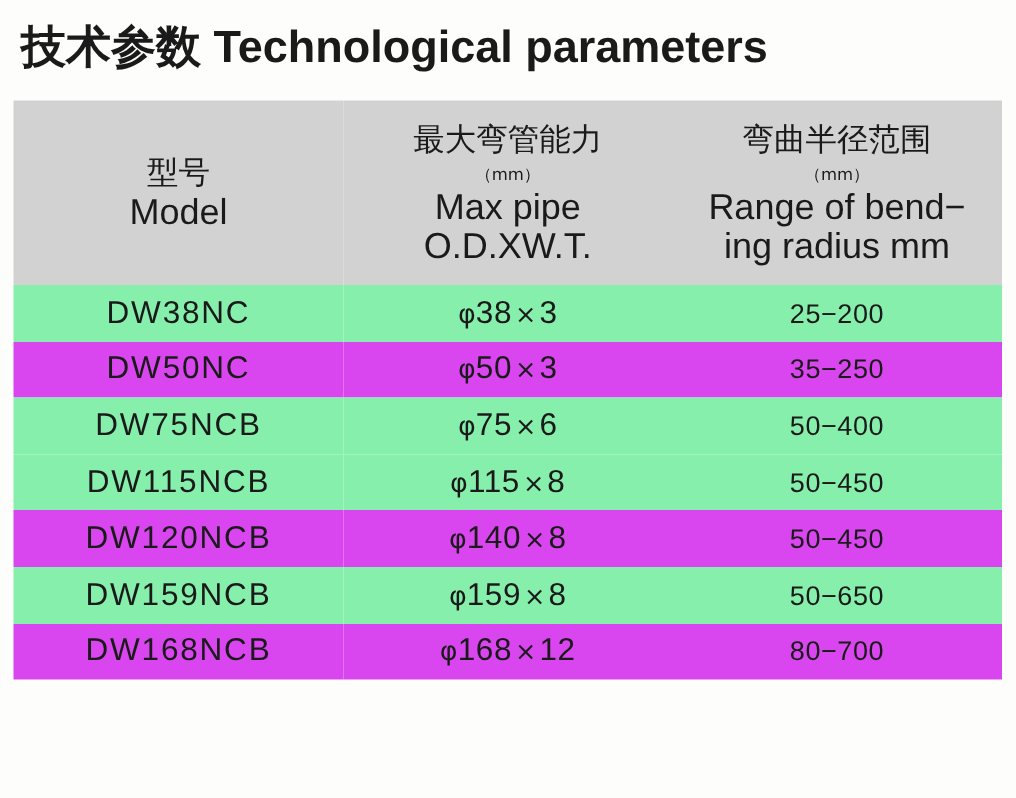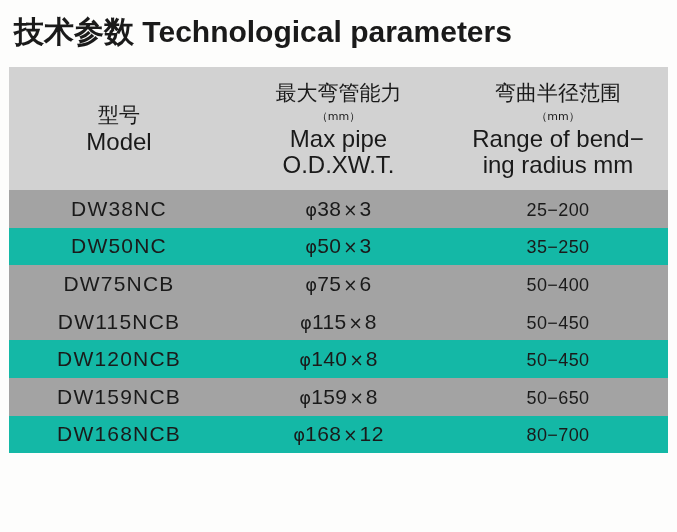--- a/index.html
+++ b/index.html
@@ -63,24 +63,24 @@
     text-align: center;
   }
   .table tr.row td {
     height: 37.6px;
     padding: 0;
     vertical-align: middle;
     text-align: center;
     font-size: 21px;
   }
   .table tr.row.shade td {
-    background: #14b8a6;
+    background: #d946ef;
   }
   .table tr.row.plain td {
-    background: #a3a3a3;
+    background: #86efac;
   }
 
   .hd-cn {
     font-family: "DejaVu Sans", sans-serif;
     font-size: 21px;
     line-height: 27px;
     white-space: nowrap;
   }
   .hd-unit {
     font-family: "DejaVu Sans", sans-serif;

